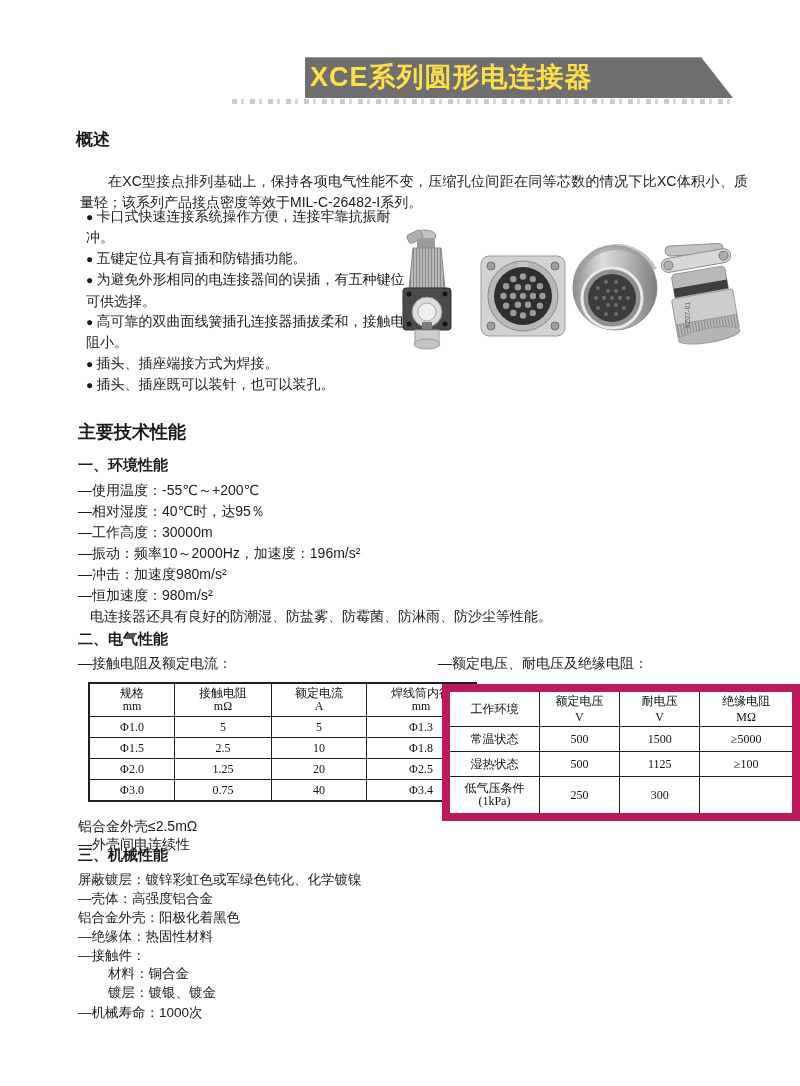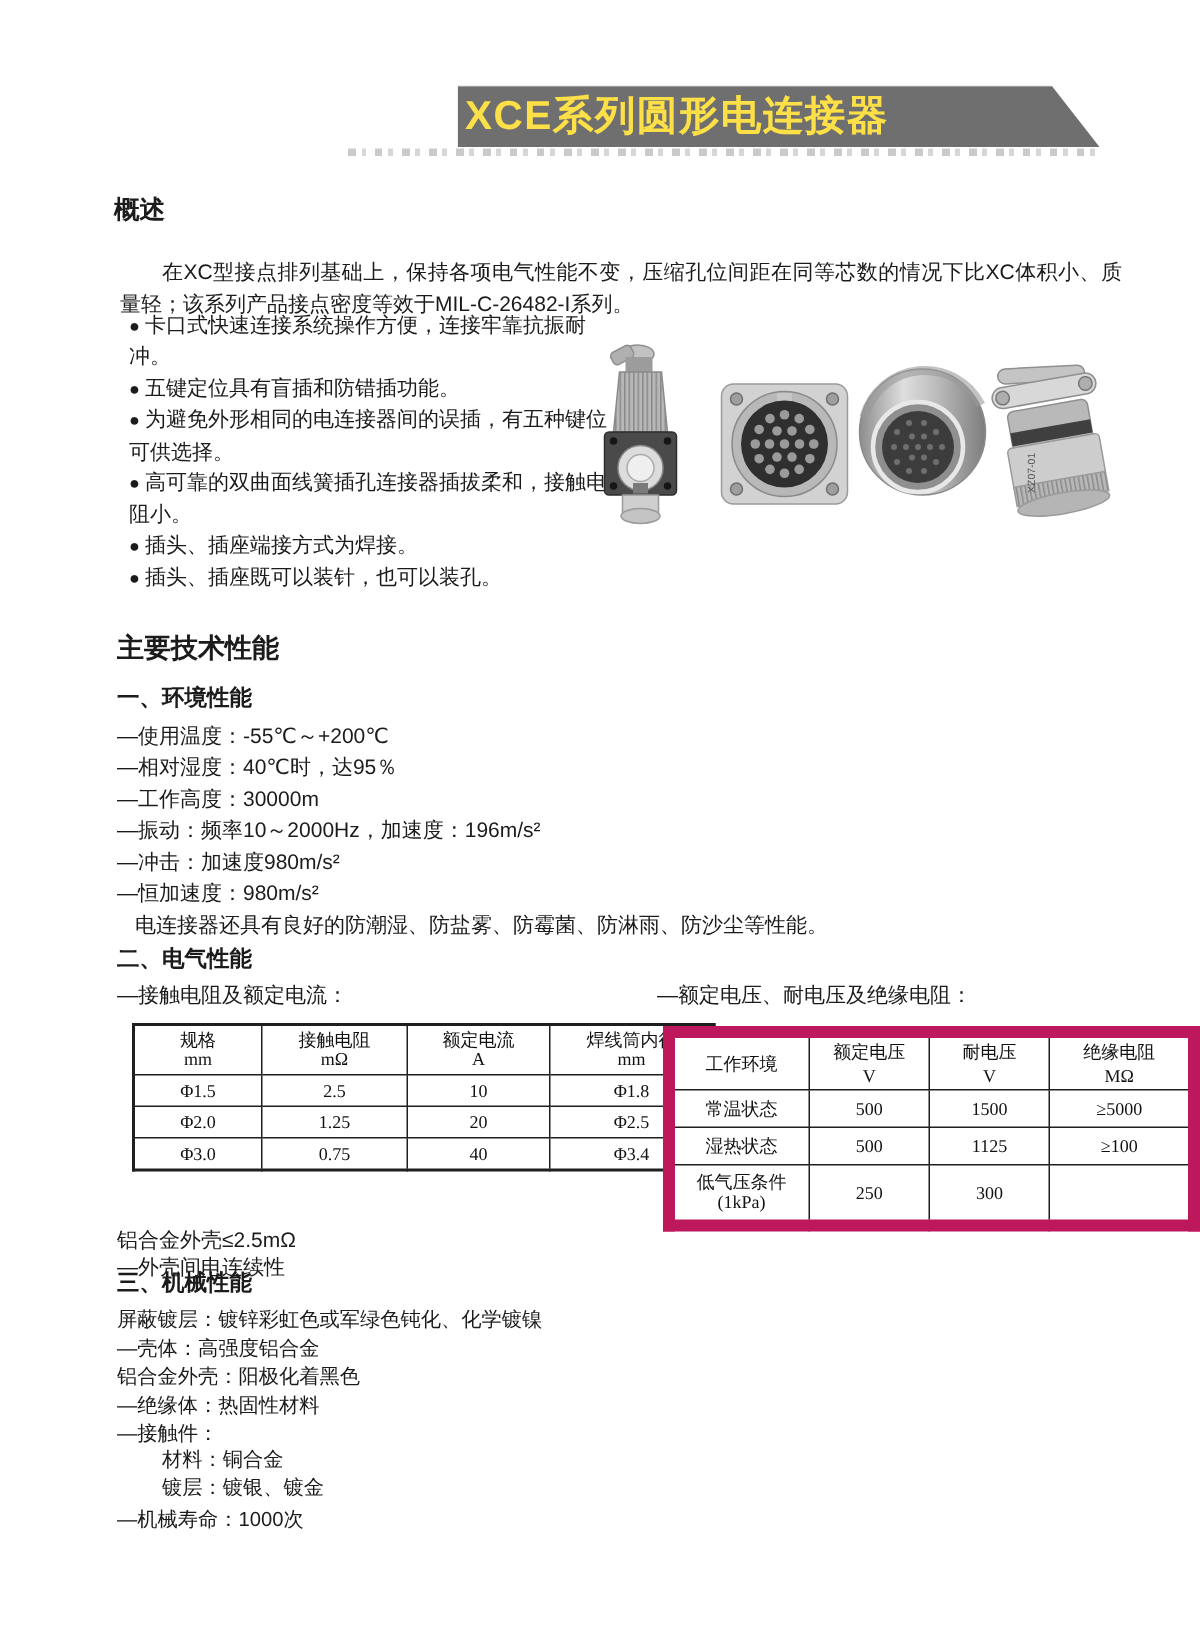--- a/index.html
+++ b/index.html
@@ -205,20 +205,26 @@
       <td class="w2">
             <div>额定电流</div>
             <div>A</div>
           </td>
       <td class="w3">
             <div>焊线筒内径</div>
             <div>mm</div>
           </td>
     </tr>
     <tr>
+      <td>Φ1.0</td>
+      <td>5</td>
+      <td>5</td>
+      <td>Φ1.3</td>
+    </tr>
+    <tr>
       <td>Φ1.5</td>
       <td>2.5</td>
       <td>10</td>
       <td>Φ1.8</td>
     </tr>
     <tr>
       <td>Φ2.0</td>
       <td>1.25</td>
       <td>20</td>
       <td>Φ2.5</td>

